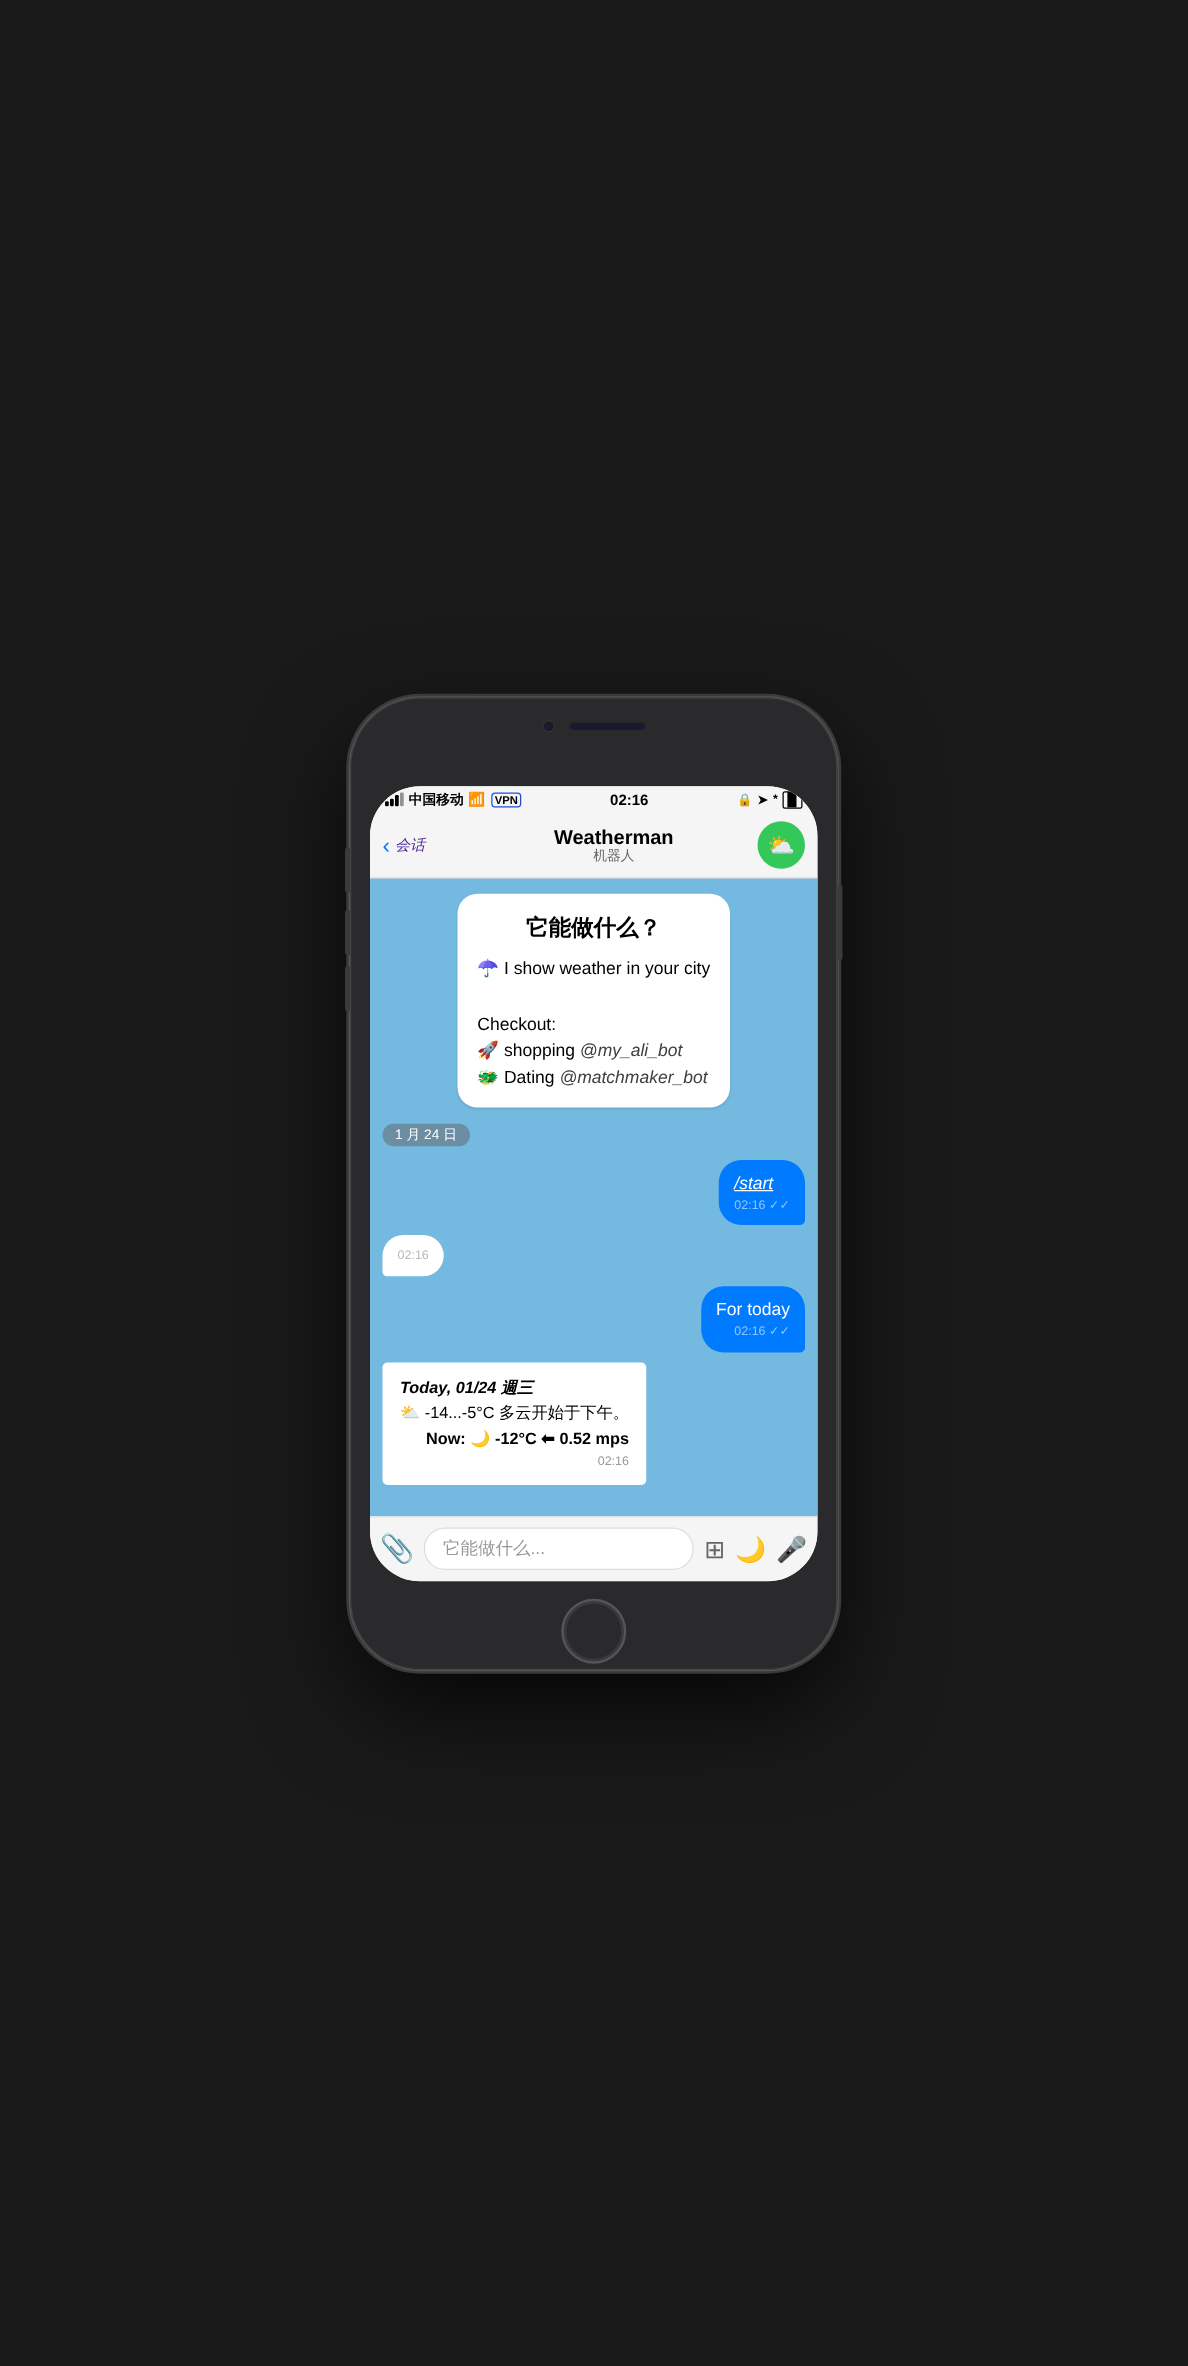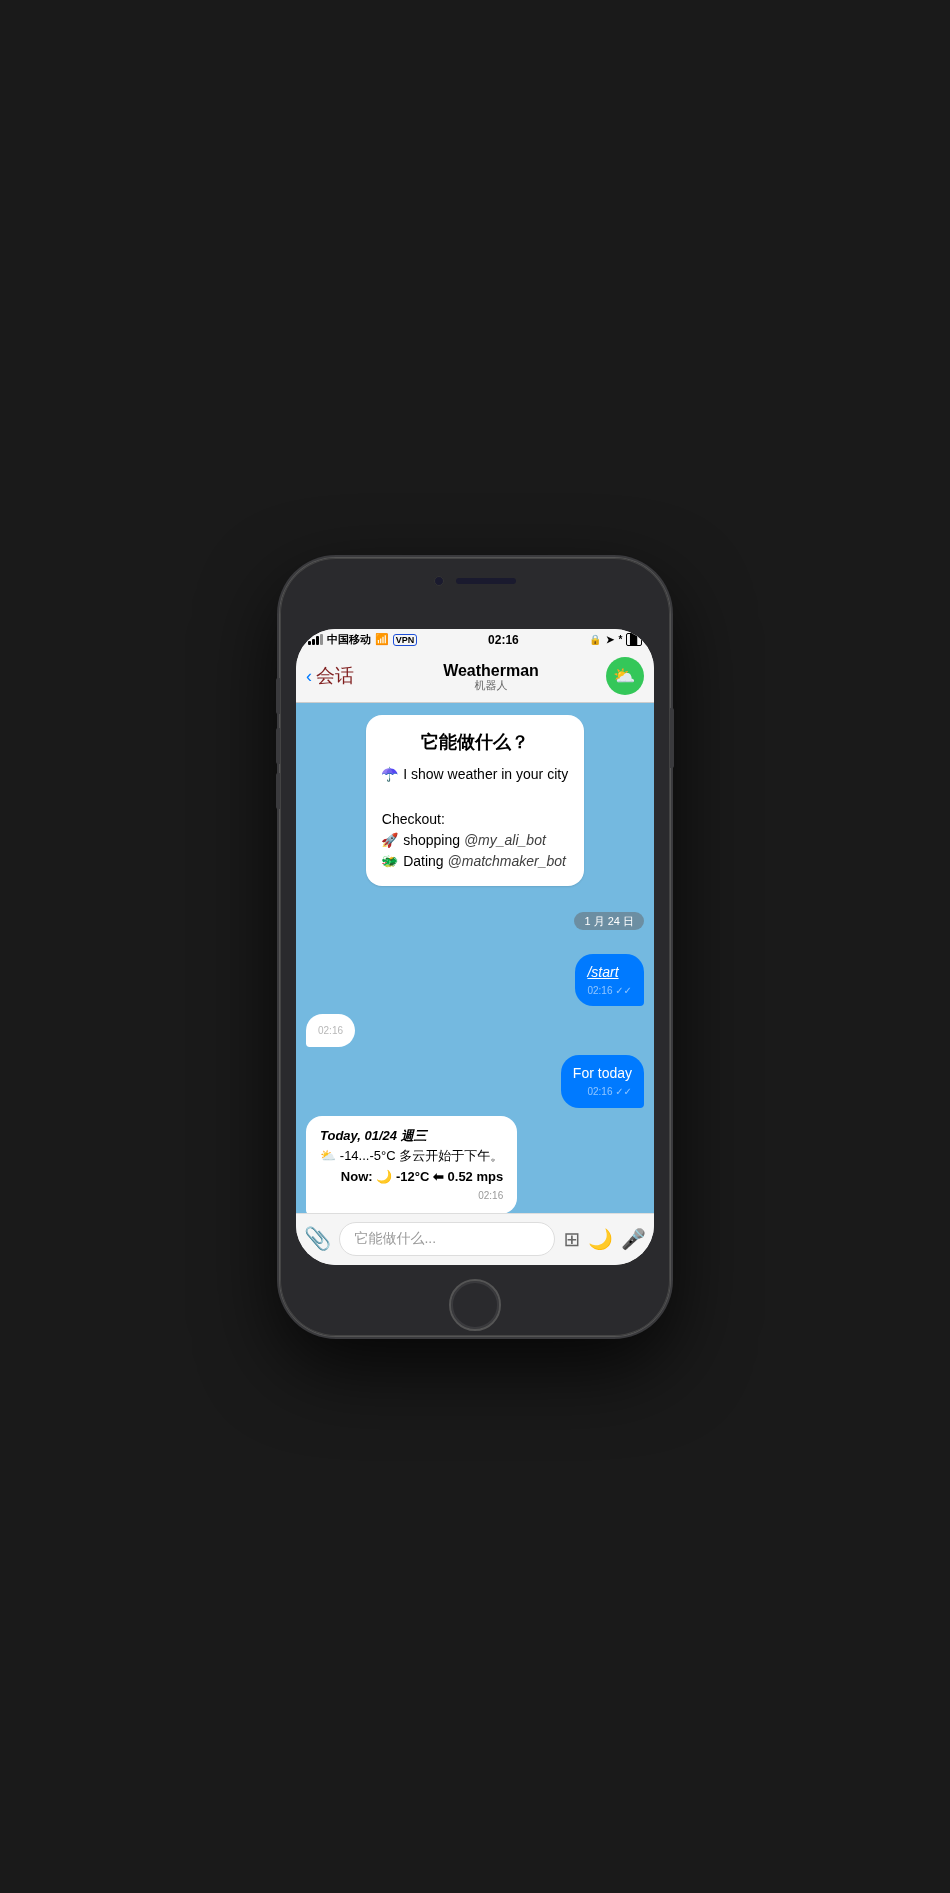--- a/index.html
+++ b/index.html
@@ -202,22 +202,22 @@
       text-align: left;
       margin-bottom: 24px;
     }
     .bot-welcome .checkout {
       text-align: left;
     }
     .bot-welcome a { color: #404040; text-decoration: none; font-style: italic; }
 
     
     .date-sep {
-      text-align: right;
-      margin: 17px 0;
+      text-align: left;
+      margin: 4px 0;
     }
     .date-sep span {
       background: rgba(100,100,100,0.5);
       color: #fff;
       font-size: 11px;
       padding: 3px 10px;
       border-radius: 10px;
     }
 
     
@@ -257,21 +257,21 @@
     .bubble.bot .time { color: #999; }
 
     .checkmarks {
       font-size: 10px;
       color: rgba(255,255,255,0.8);
     }
 
     
     .weather-bubble {
       background: #fff;
-      border-radius: 16px;
+      border-radius: 4px;
       padding: 10px 14px;
       font-size: 13px;
       line-height: 1.6;
       max-width: 240px;
       border-bottom-left-radius: 4px;
     }
     .weather-bubble .wdate { font-style: italic; font-weight: 600; }
     .weather-bubble .time { font-size: 10px; color: #999; text-align: right; }
     .weather-bubble .now-line { font-weight: 700; text-align: right; }
 
@@ -340,21 +340,21 @@
         <span style="font-size:10px;">🔒</span>
         <span style="font-size:10px;">➤</span>
         <span style="font-size:10px;">*</span>
         <span style="font-size:10px; border:1px solid #000; border-radius:2px; padding:0 3px;">▉</span>
       </div>
     </div>
 
     <div class="nav-bar">
       <div class="nav-back">
         <span style="font-size:18px; color:#007aff;">‹</span>
-        <span style="color:#7f1d1d; font-size:19px;">会话</span>
+        <span style="color:#4c1d95; font-size:12px;font-style:italic;">会话</span>
       </div>
       <div class="nav-center">
         <div class="nav-title">Weatherman</div>
         <div class="nav-subtitle">机器人</div>
       </div>
       <div class="nav-icon">
         <span>⛅</span>
       </div>
     </div>
 

